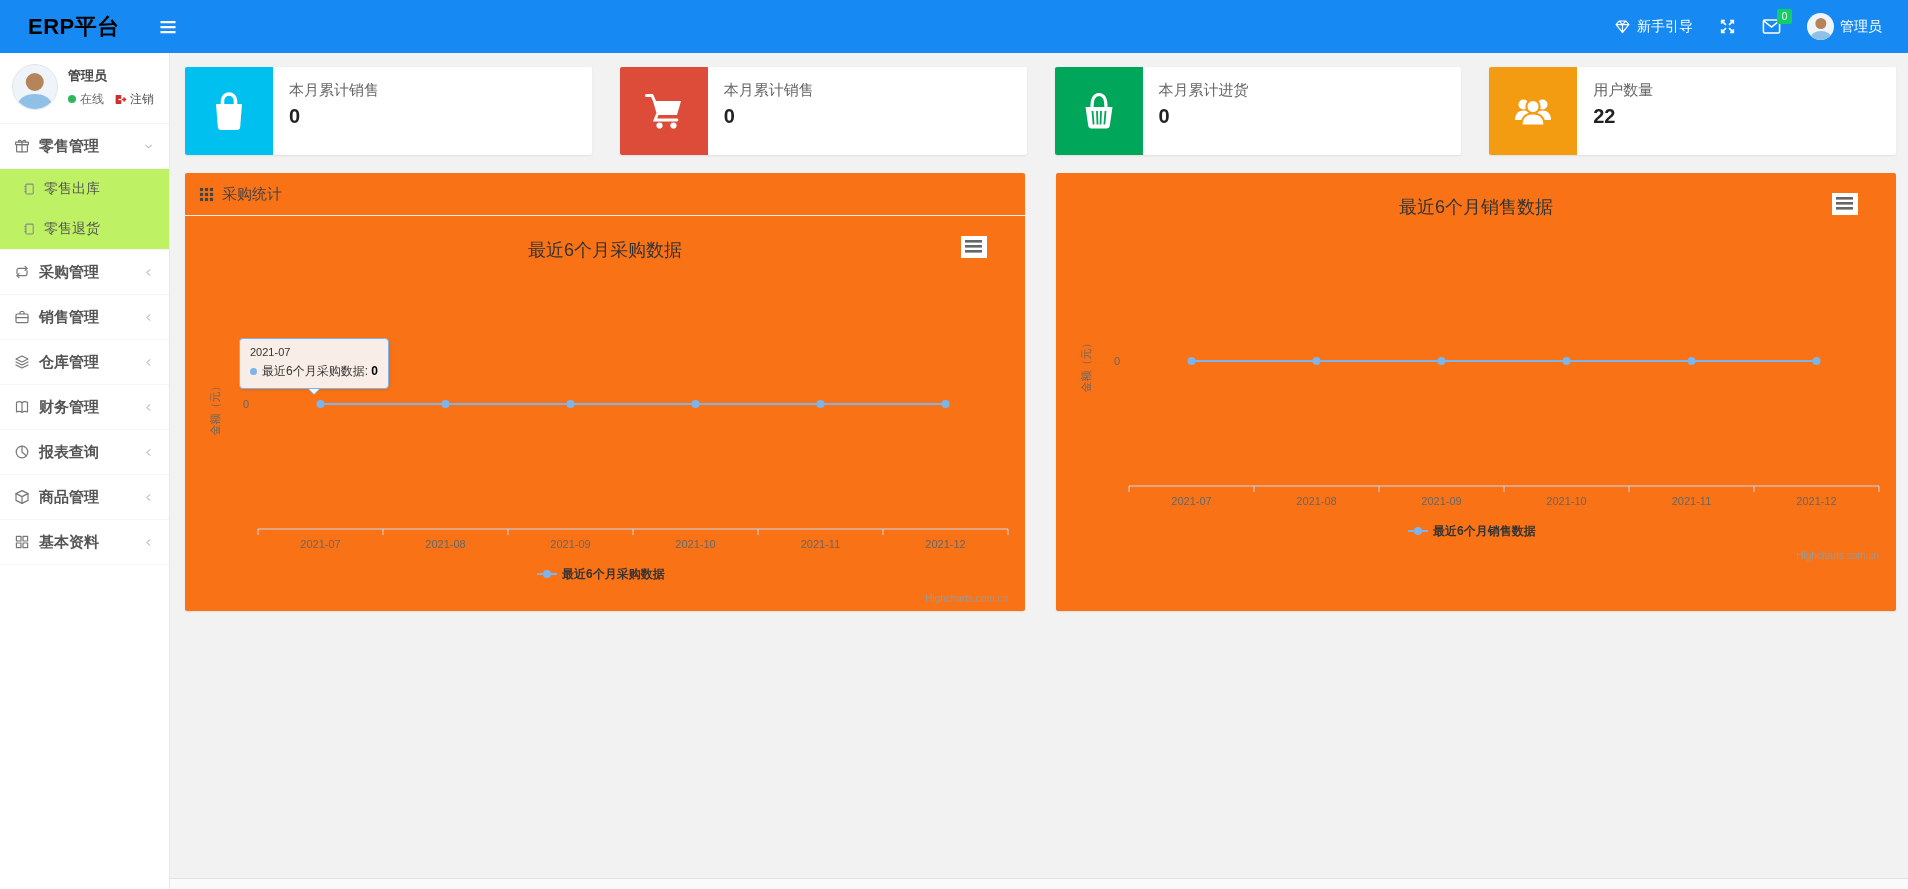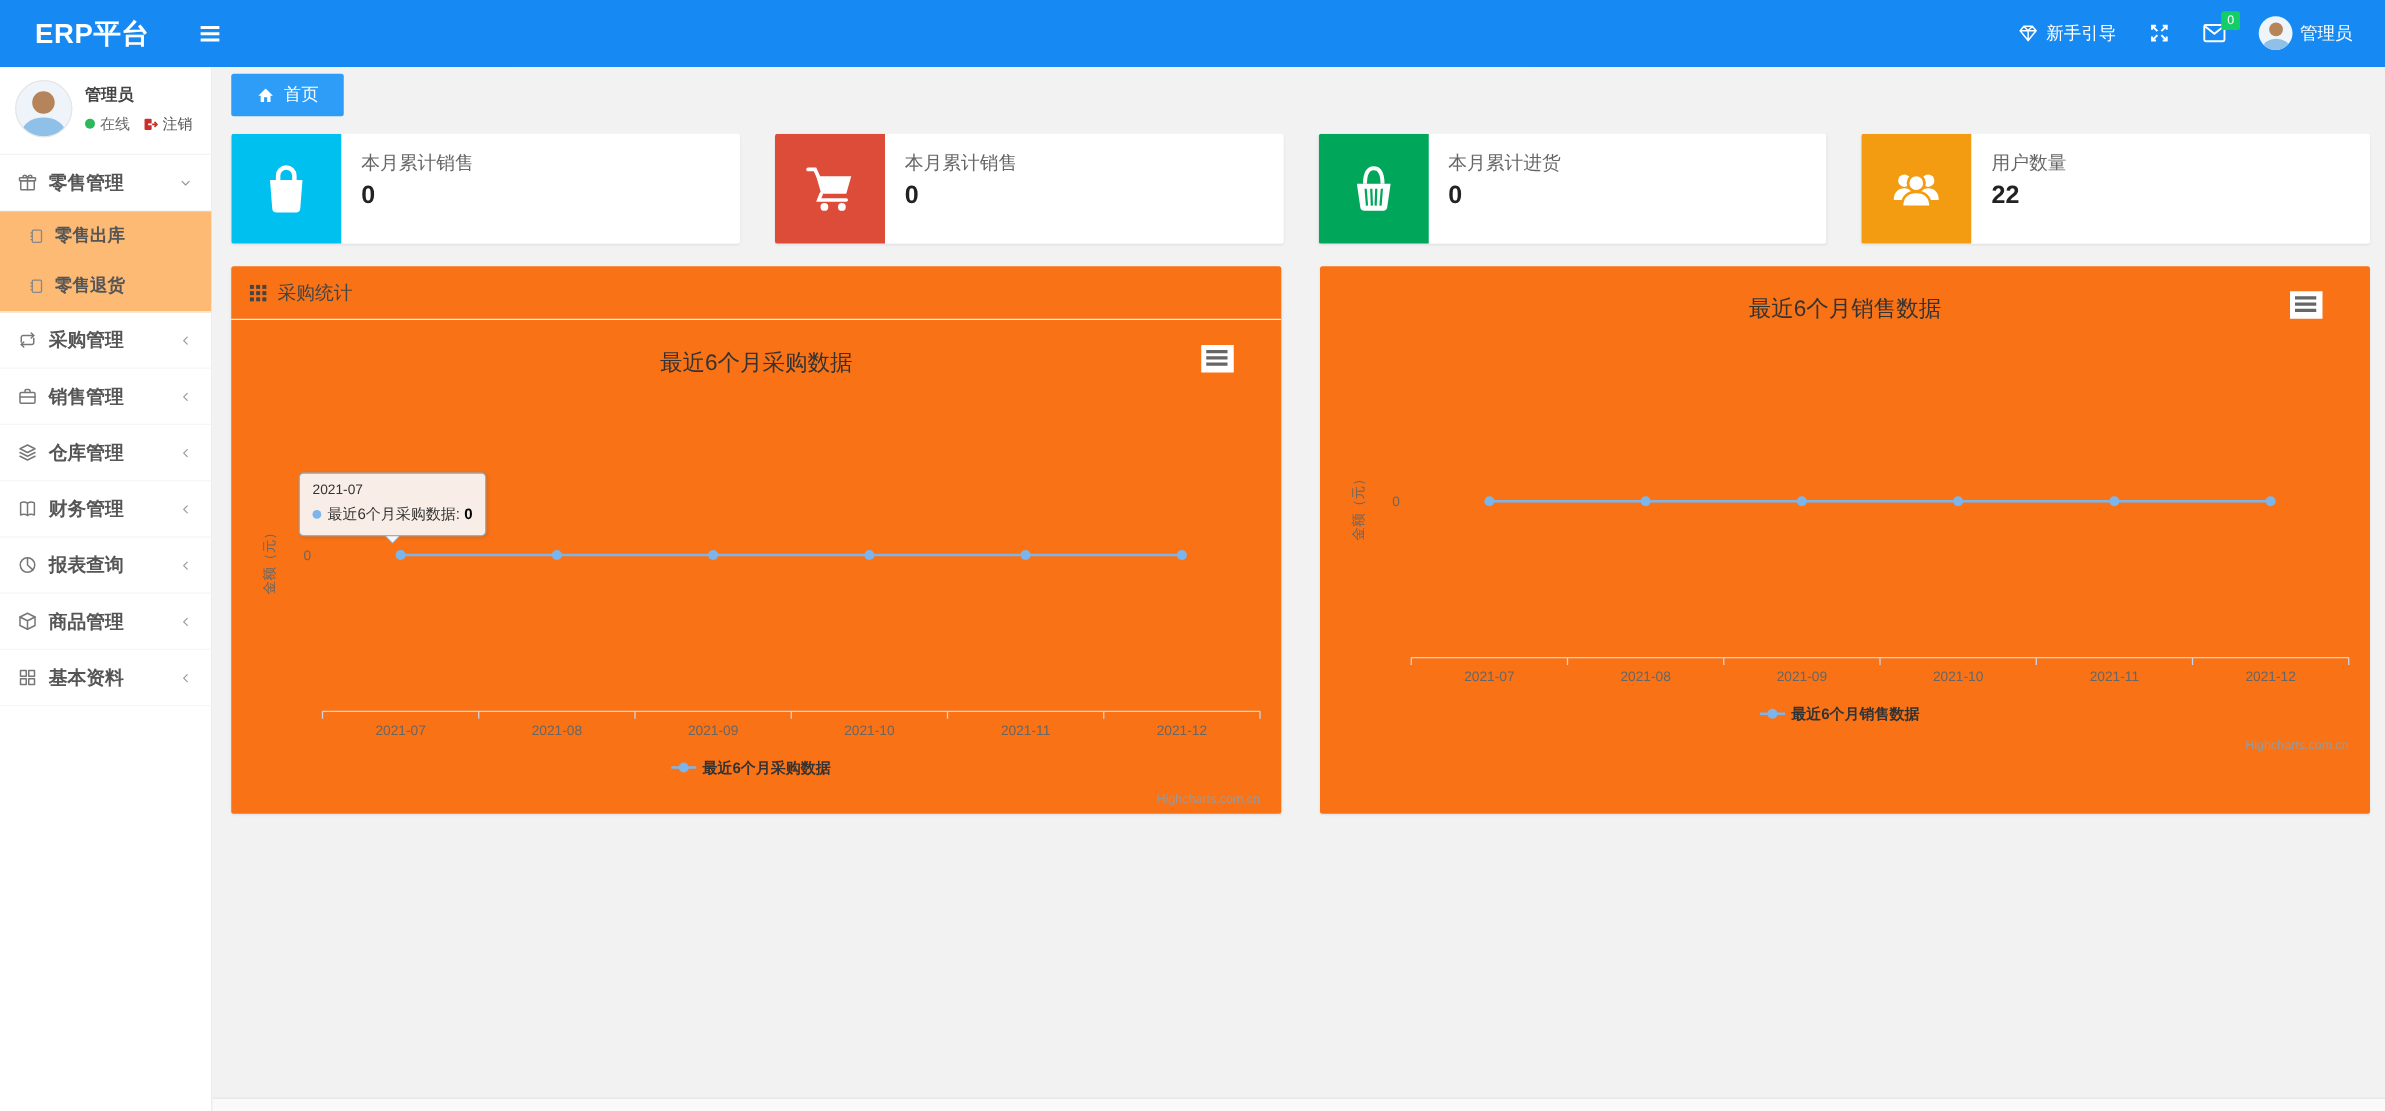--- a/index.html
+++ b/index.html
@@ -2,21 +2,21 @@
 <html><head>
 <meta charset="utf-8">
 <style>
   * { margin:0; padding:0; box-sizing:border-box; }
   html,body { width:1908px; height:889px; overflow:hidden; background:#f2f2f2;
     font-family:"Liberation Sans","DejaVu Sans",sans-serif; color:#333; }
 
   
   .navbar { position:fixed; top:0; left:0; right:0; height:53px; background:#1789f2;
     display:flex; align-items:center; z-index:20; }
-  .brand { width:140px; padding-left:28px; color:#ffffff; font-size:22px; font-weight:bold; letter-spacing:.5px; }
+  .brand { width:140px; padding-left:28px; color:#000000; font-size:22px; font-weight:bold; letter-spacing:.5px; }
   .nav-burger { color:#fff; margin-left:18px; cursor:pointer; display:flex; }
   .nav-right { margin-left:auto; display:flex; align-items:center; gap:26px; padding-right:26px; color:#fff; font-size:14px; }
   .nav-item { display:flex; align-items:center; gap:6px; cursor:pointer; }
   .mail-wrap { position:relative; }
   .badge { position:absolute; top:-9px; right:-11px; min-width:15px; height:15px; background:#13ce66;
     color:#fff; font-size:10px; line-height:15px; text-align:center; border-radius:2px; padding:0 3px; }
   .avatar { border-radius:50%; background:#eef4fa; position:relative; overflow:hidden; flex:none; }
   .avatar .av-head { position:absolute; left:50%; top:18%; transform:translateX(-50%);
     width:42%; height:42%; border-radius:50%; background:#b5845a; }
   .avatar .av-body { position:absolute; left:50%; bottom:-18%; transform:translateX(-50%);
@@ -31,21 +31,21 @@
   .user-meta { font-size:13px; color:#444; }
   .user-name { font-weight:bold; margin-bottom:6px; }
   .user-status { display:flex; align-items:center; gap:4px; font-size:12px; color:#666; }
   .dot { width:8px; height:8px; border-radius:50%; background:#2eb85c; display:inline-block; }
   .logout { display:flex; align-items:center; gap:3px; margin-left:6px; cursor:pointer; color:#555; }
   .menu { border-top:1px solid #f3f3f3; }
   .menu-item { display:flex; align-items:center; height:45px; padding:0 14px; gap:9px;
     font-size:15px; font-weight:bold; color:#555; cursor:pointer; border-bottom:1px solid #f6f6f6; }
   .menu-item .mi-icon { display:flex; color:#777; flex:none; }
   .menu-item .chev { margin-left:auto; color:#999; display:flex; }
-  .submenu { background:#fdba74; border-bottom:1px solid #f2f2f2;font-weight:bold; }
+  .submenu { background:#bef264; border-bottom:1px solid #f2f2f2; }
   .submenu-item { display:flex; align-items:center; height:40px; padding:0 14px 0 22px; gap:8px;
     font-size:14px; color:#555; cursor:pointer; }
   .submenu-item .mi-icon { display:flex; color:#888; }
 
   
   .main { position:absolute; top:53px; left:170px; right:0; bottom:0; padding:6px 12px 0 15px; }
   .tabbar { height:40px; }
   .tab { display:inline-flex; align-items:center; gap:7px; height:34px; padding:0 20px;
     background:#2e9df7; color:#fff; font-size:14px; border-radius:2px; cursor:pointer; }
 
@@ -273,28 +273,20 @@
         <span class="chev">
           <svg width="13" height="13" viewBox="0 0 16 16" fill="none" stroke="currentColor" stroke-width="1.2" stroke-linecap="round" stroke-linejoin="round">
             <path d="M9.6 4.5 L6.1 8 L9.6 11.5"></path>
           </svg>
         </span>
       </div>
     </div>
 </div>
 
 <div class="main">
-  <div class="tabbar">
-    <span class="tab">
-      <svg width="15" height="15" viewBox="0 0 16 16">
-        <path d="M8 2 L14.2 8 H12.2 V13.5 H9.3 V9.4 H6.7 V13.5 H3.8 V8 H1.8 Z" fill="#fff"></path>
-        </svg>
-      <span>首页</span>
-    </span>
-  </div>
 
   <div class="cards-row" id="cards-row">
       <div class="stat-card">
         <div class="stat-icon" style="background:#00c0ef">
           <svg width="48" height="48" viewBox="0 0 48 48">
             <path d="M11 17 H37 L35.2 40 A3.4 3.4 0 0 1 31.8 43 H16.2 A3.4 3.4 0 0 1 12.8 40 Z" fill="#fff"></path>
             <path d="M17.5 21 V13.5 A6.5 6.5 0 0 1 30.5 13.5 V21" stroke="#fff" stroke-width="3.6" fill="none" stroke-linecap="round"></path>
           </svg>
         </div>
         <div class="stat-body">

